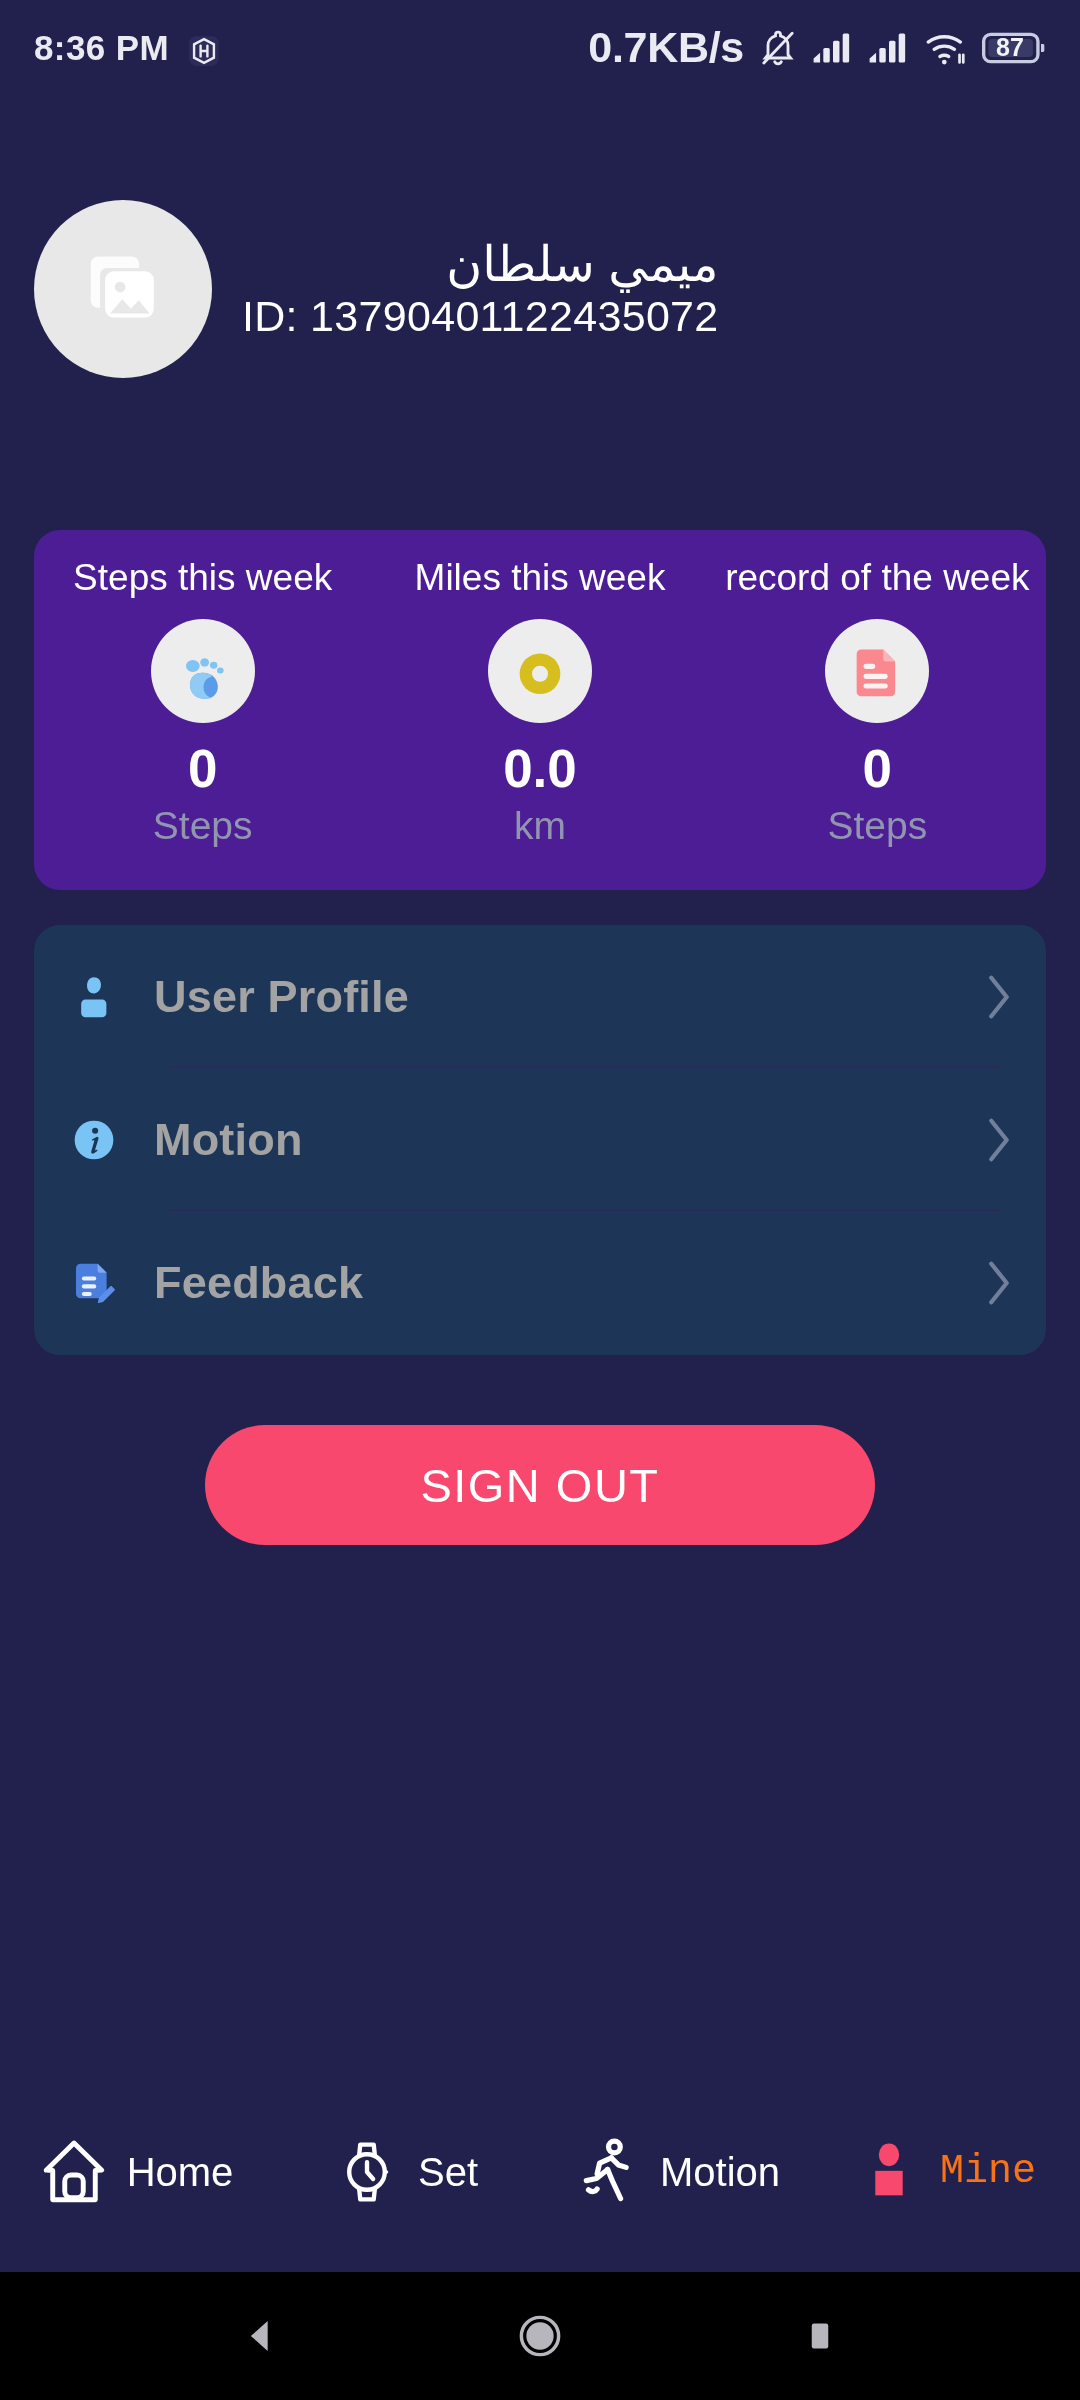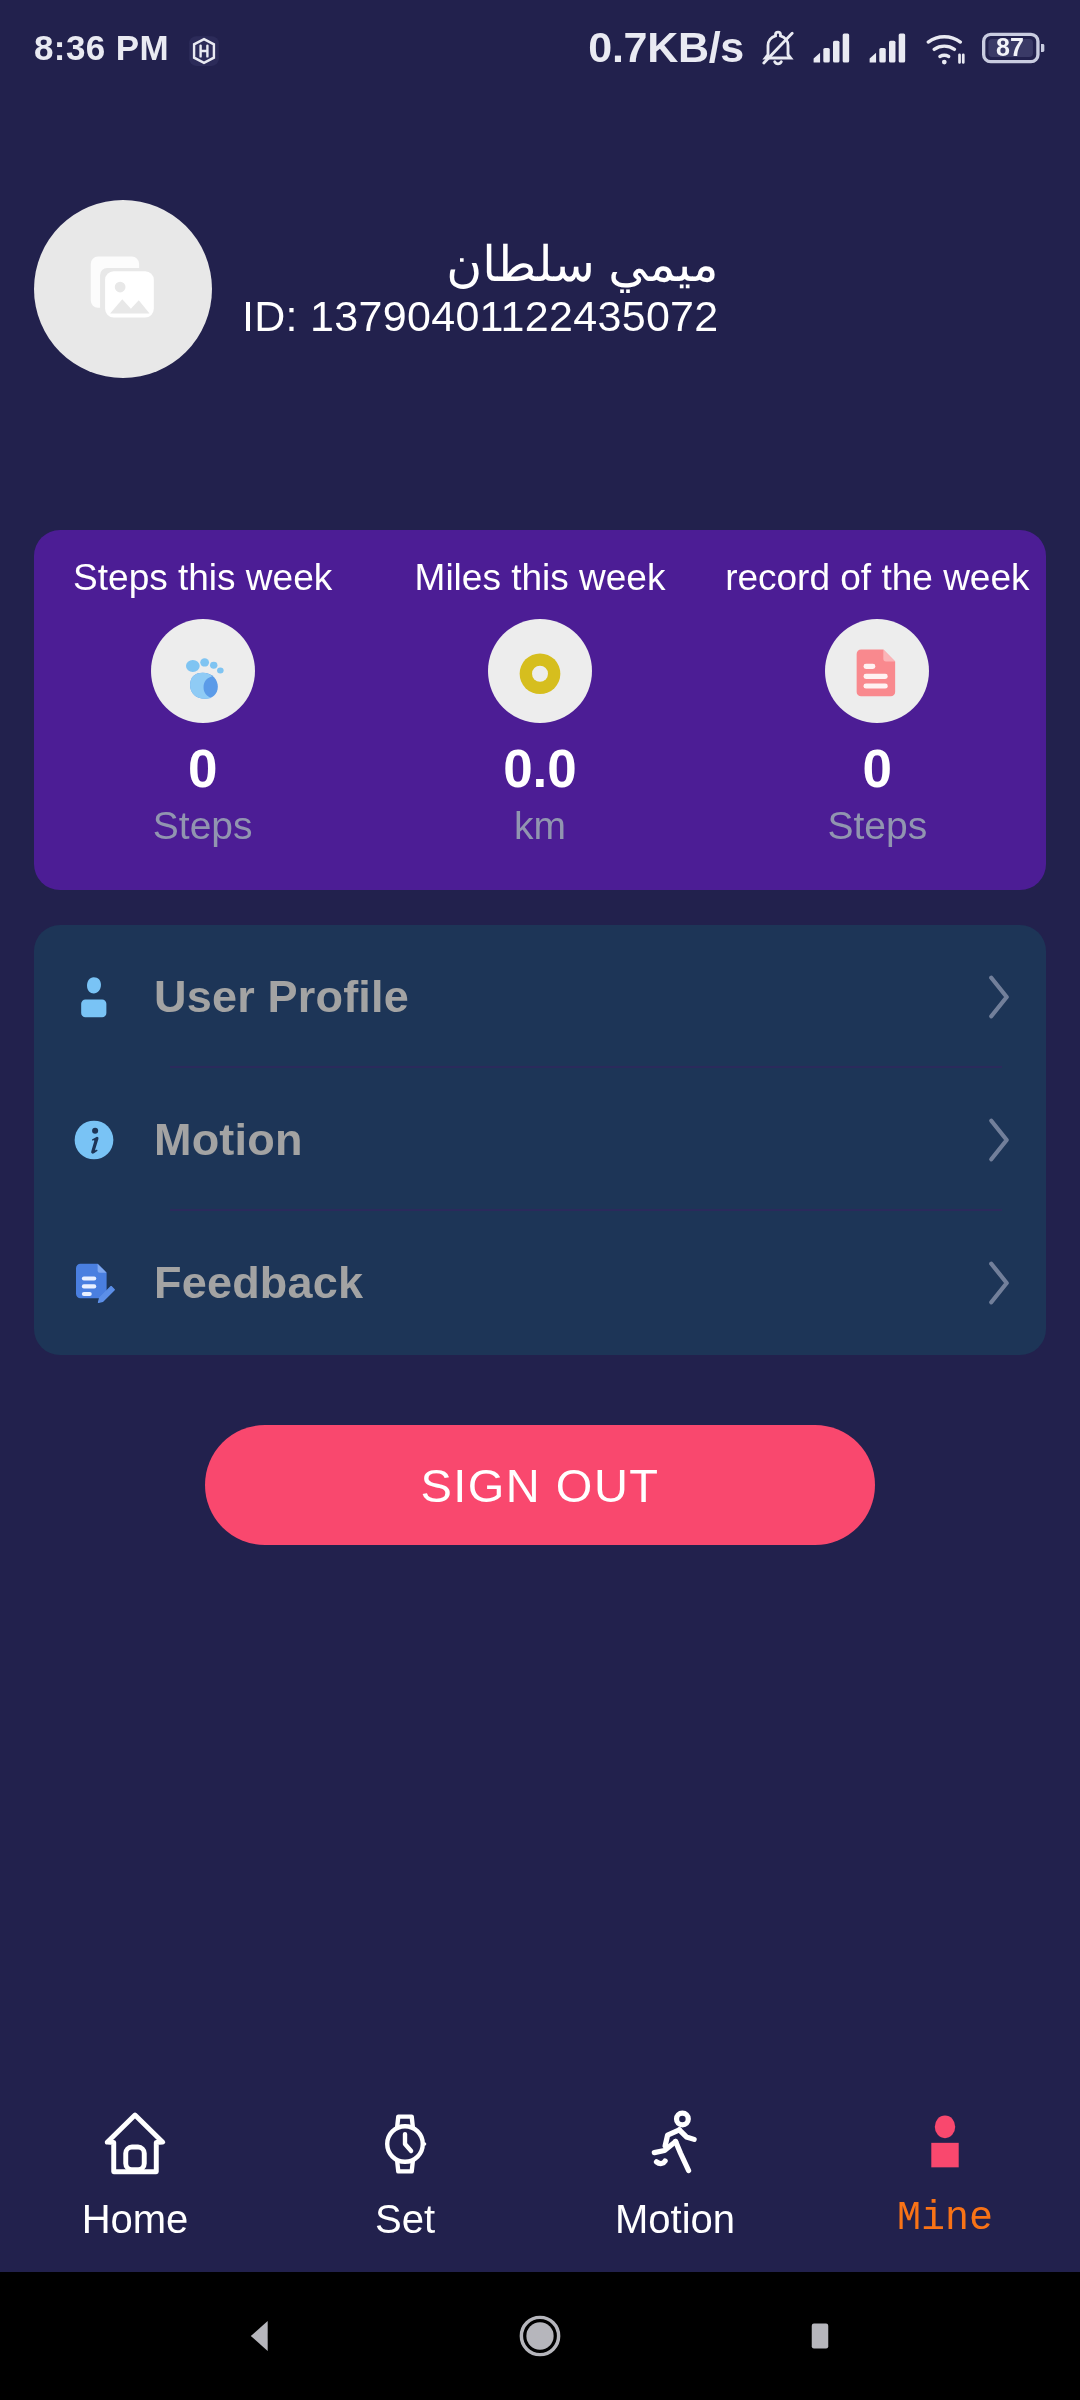--- a/index.html
+++ b/index.html
@@ -120,21 +120,21 @@
   }
 
   
   #tab-bar {
     position:absolute; left:0; bottom:128px;
     width:1080px; height:200px;
     display:flex; align-items:center;
   }
   .tab {
     flex:1 1 0; height:100%;
-    display:flex; flex-direction:column;
+    display:flex; flex-direction:row;
     align-items:center; justify-content:center; gap:16px;
   }
   .tab-ico { height:78px; display:flex; align-items:center; justify-content:center; }
   .tab-label { font-size:40px; color:#FFFFFF; line-height:1; }
   .tab.active .tab-label { color:#f97316;font-family:Liberation Mono, monospace; }
 
   
   #android-nav {
     position:absolute; left:0; bottom:0;
     width:1080px; height:128px; background:#000000;

